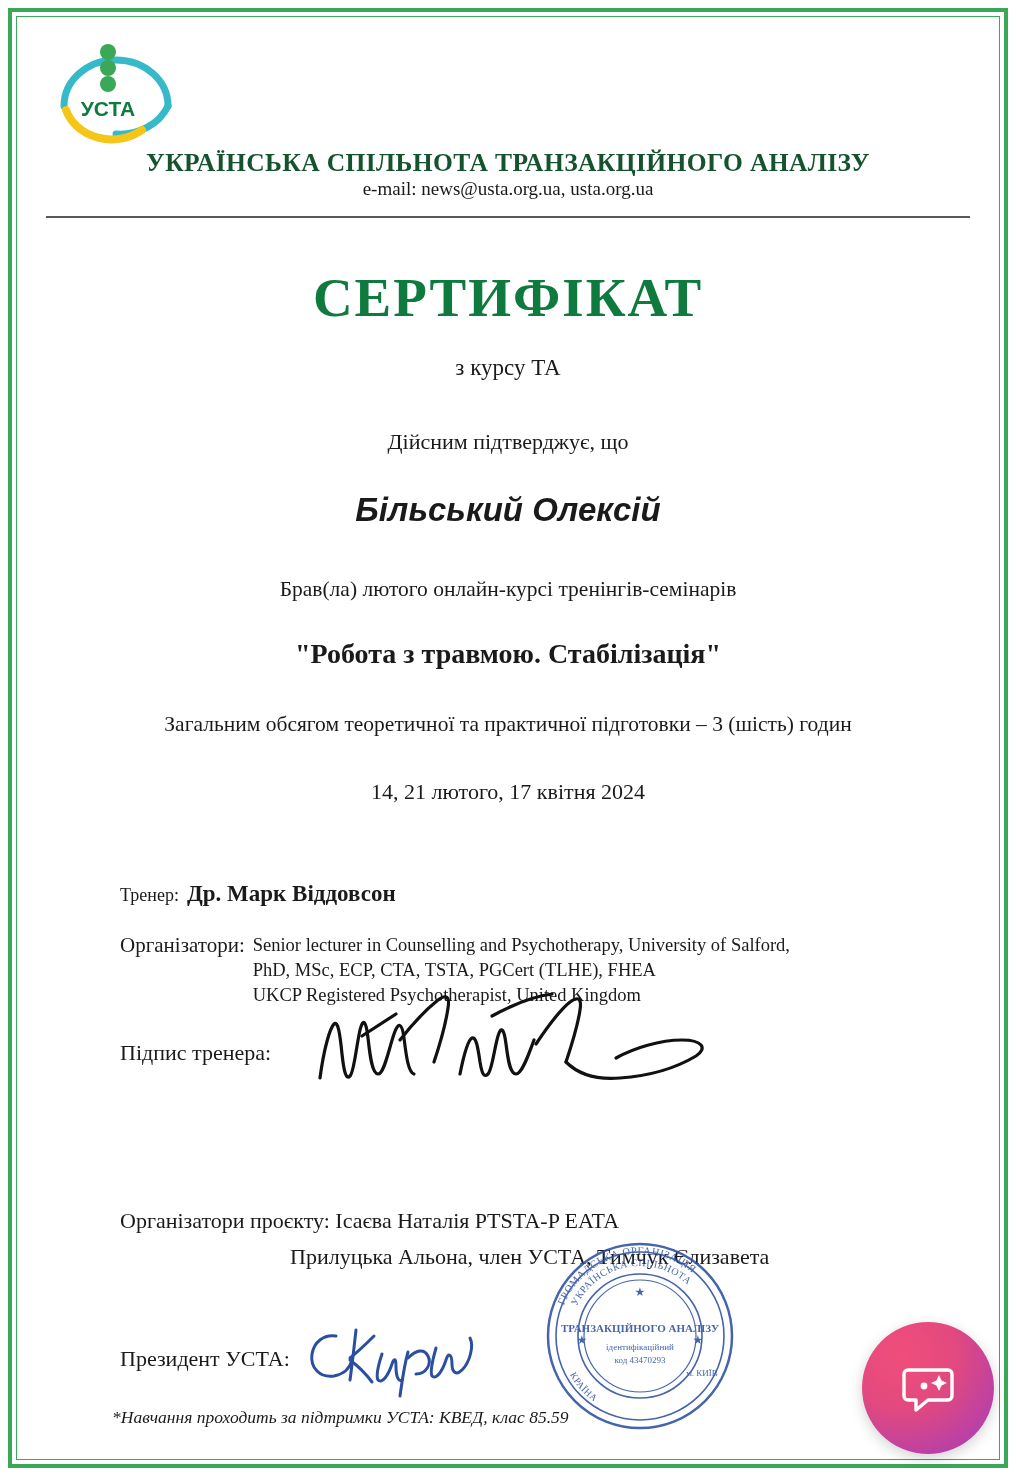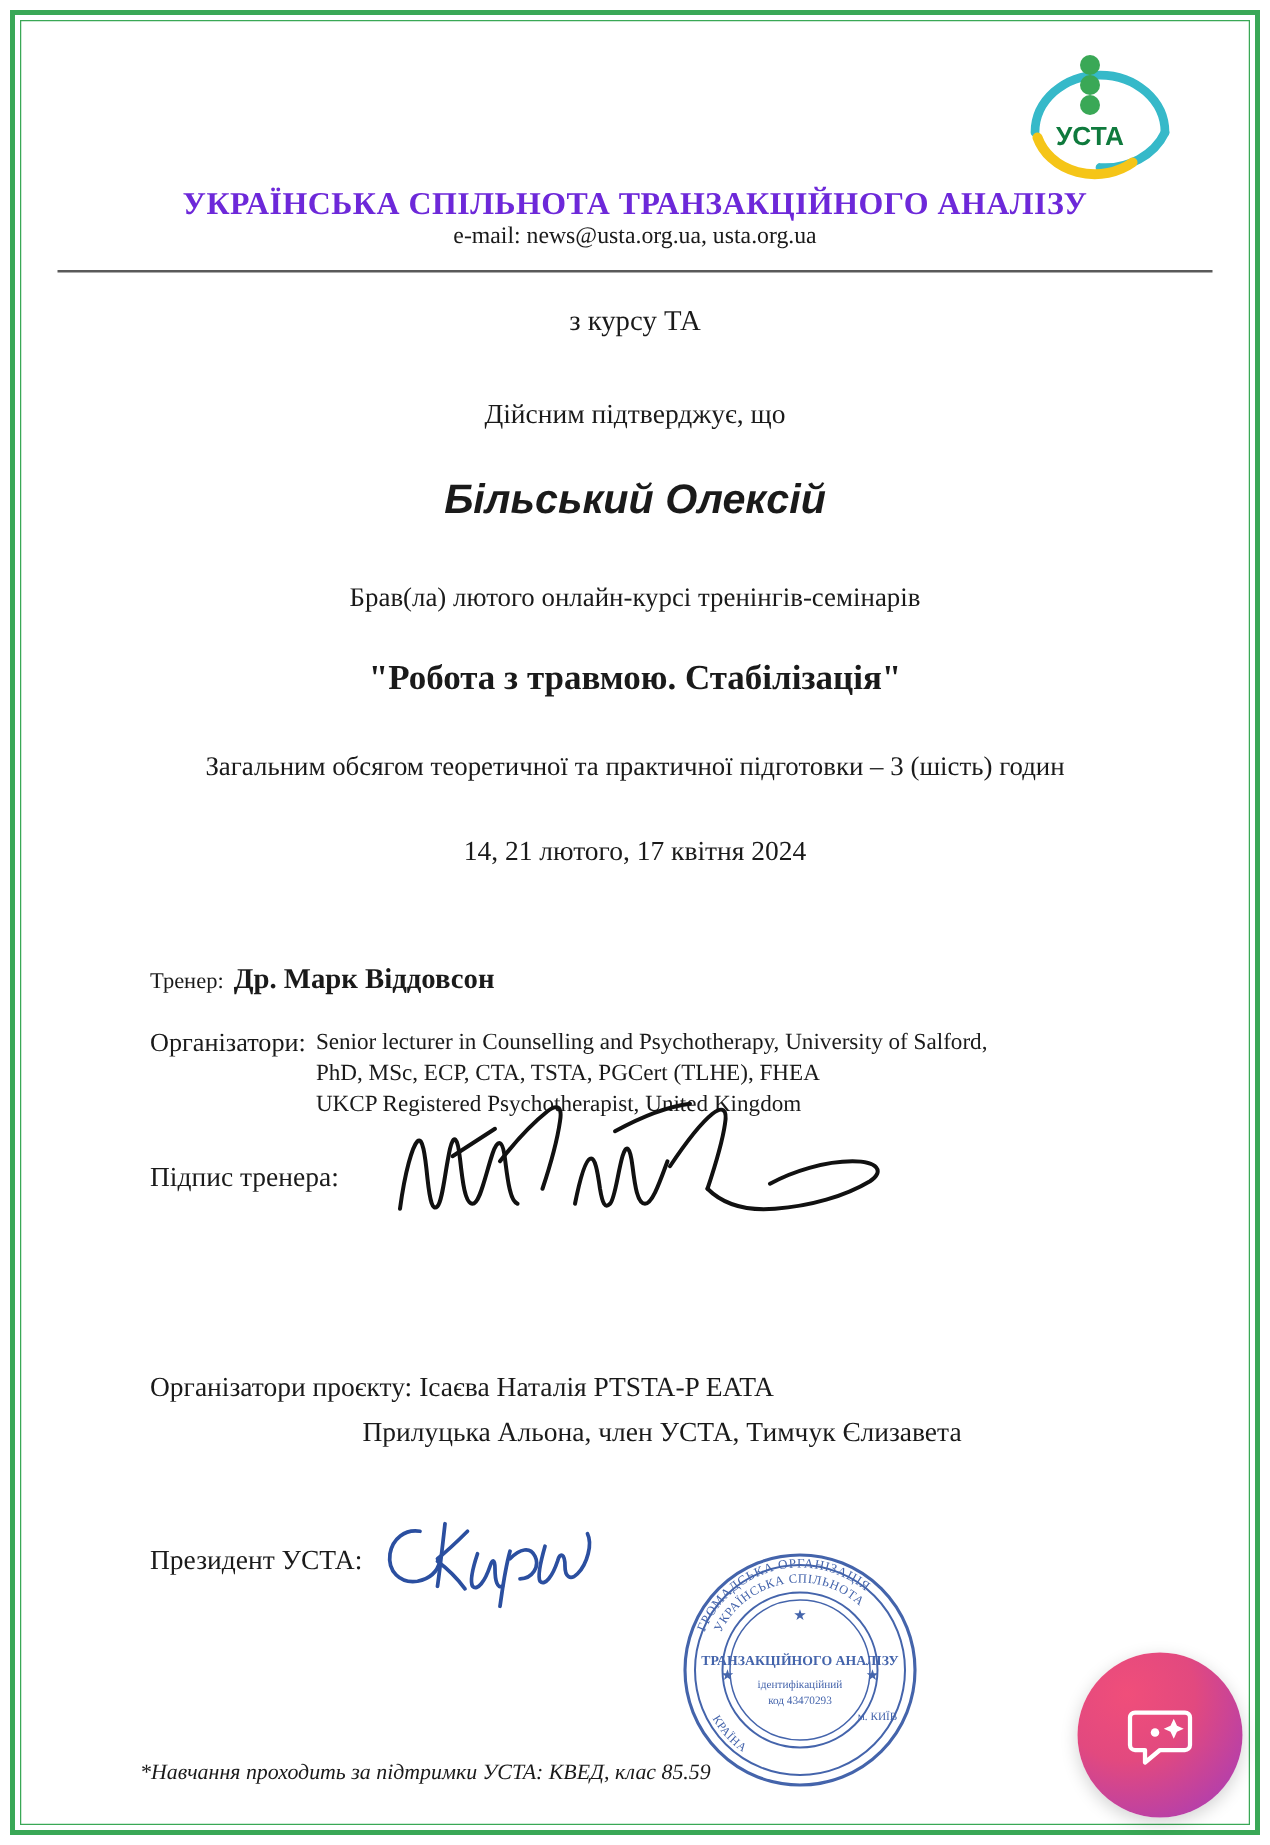--- a/index.html
+++ b/index.html
@@ -44,36 +44,36 @@
     width: 1016px;
     height: 1476px;
     box-sizing: border-box;
     padding: 28px 46px 20px 46px;
   }
 
   
   .logo-wrap {
     width: 100%;
     display: flex;
-    justify-content: flex-end;
+    justify-content: flex-start;
     align-items: flex-start;
     height: 112px;
     margin-top: 6px;
   }
   .logo {
     position: relative;
     width: 160px;
     height: 110px;
   }
   .org-name {
     text-align: center;
     font-size: 25.5px;
     font-weight: bold;
     letter-spacing: 0.4px;
-    color: #6d28d9;
+    color: #14532d;
     margin-top: 2px;
     font-family: "Liberation Serif", serif;
   }
   .org-email {
     text-align: center;
     font-size: 19px;
     color: #1a1a1a;
     font-family: "Liberation Serif", serif;
   }
   .header-rule {
@@ -288,20 +288,21 @@
         <circle cx="62" cy="50" r="8" fill="#3aa856"></circle>
         <text x="62" y="82" text-anchor="middle" font-family="Liberation Sans, sans-serif" font-size="21" font-weight="bold" fill="#0f7a3d">УСТА</text>
       </svg>
     </div>
   </div>
 
   <div class="org-name">УКРАЇНСЬКА СПІЛЬНОТА ТРАНЗАКЦІЙНОГО АНАЛІЗУ</div>
   <div class="org-email">e-mail: news@usta.org.ua, usta.org.ua</div>
   <div class="header-rule"></div>
 
+  <div class="cert-title">СЕРТИФІКАТ</div>
   <div class="cert-subtitle">з курсу ТА</div>
   <div class="confirm-line">Дійсним підтверджує, що</div>
   <div class="recipient">Більський Олексій</div>
   <div class="participation">Брав(ла) лютого онлайн-курсі тренінгів-семінарів</div>
   <div class="course-name">"Робота з травмою. Стабілізація"</div>
   <div class="volume">Загальним обсягом теоретичної та практичної підготовки – 3 (шість) годин</div>
   <div class="dates">14, 21 лютого,  17 квітня 2024</div>
 
   <div class="trainer-block">
     <div class="trainer-line">

